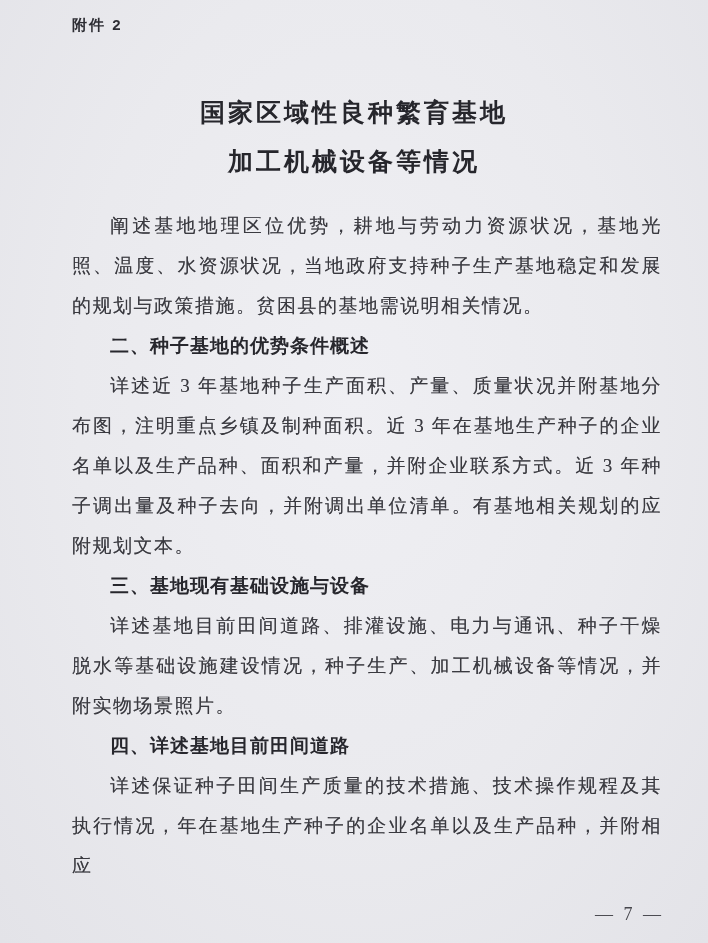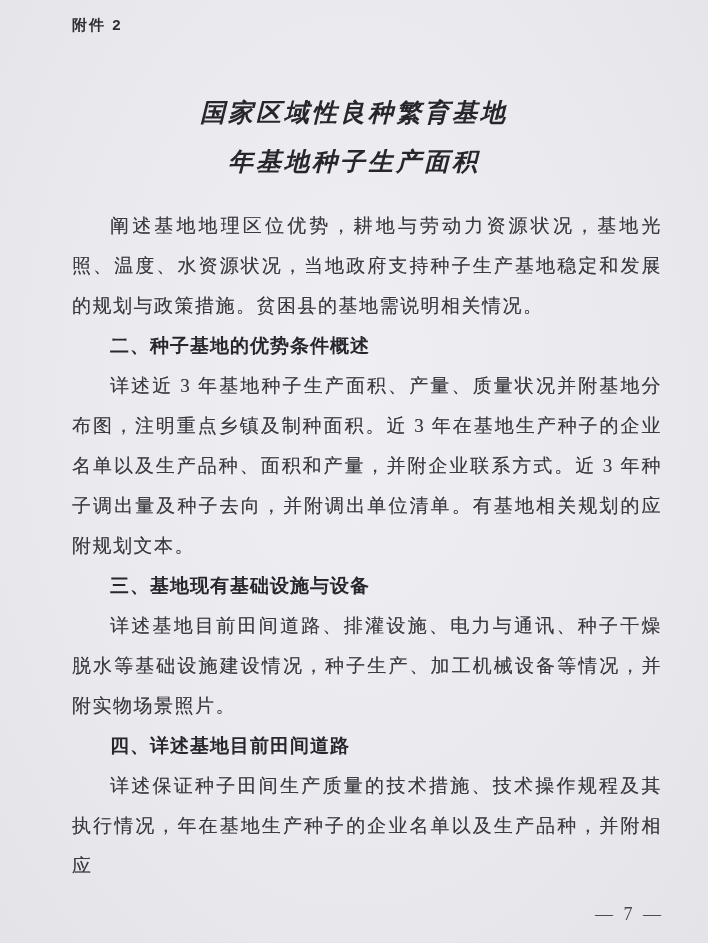--- a/index.html
+++ b/index.html
@@ -33,21 +33,20 @@
     left: 0;
     top: 88px;
     width: 708px;
     margin: 0;
     text-align: center;
     font-size: 25px;
     font-weight: bold;
     color: #26262c;
     line-height: 49px;
     letter-spacing: 3px;
-    font-style: italic;
   }
   .title .tl { display: block; }
   .content {
     position: absolute;
     left: 72px;
     top: 206px;
     width: 590px;
   }
   .section-heading {
     margin: 0;
@@ -80,21 +79,21 @@
 </style>
 </head>
 <body>
 
 <div class="page">
 
   <div class="attachment">附件 2</div>
 
   <h1 class="title">
     <span class="tl">国家区域性良种繁育基地</span>
-    <span class="tl">年基地种子生产面积</span>
+    <span class="tl">加工机械设备等情况</span>
   </h1>
 
   <div class="content">
 
     <div class="section">
       <p class="section-para">阐述基地地理区位优势，耕地与劳动力资源状况，基地光照、温度、水资源状况，当地政府支持种子生产基地稳定和发展的规划与政策措施。贫困县的基地需说明相关情况。</p>
     </div>
 
     <div class="section">
       <h2 class="section-heading">二、种子基地的优势条件概述</h2>

